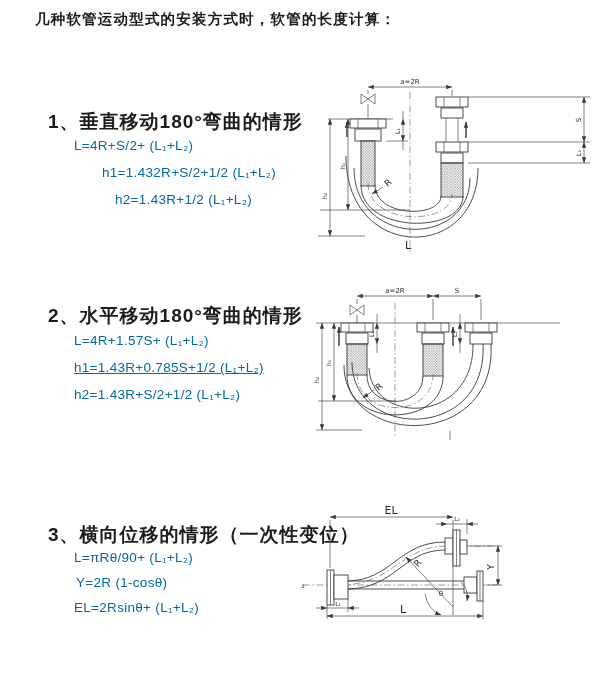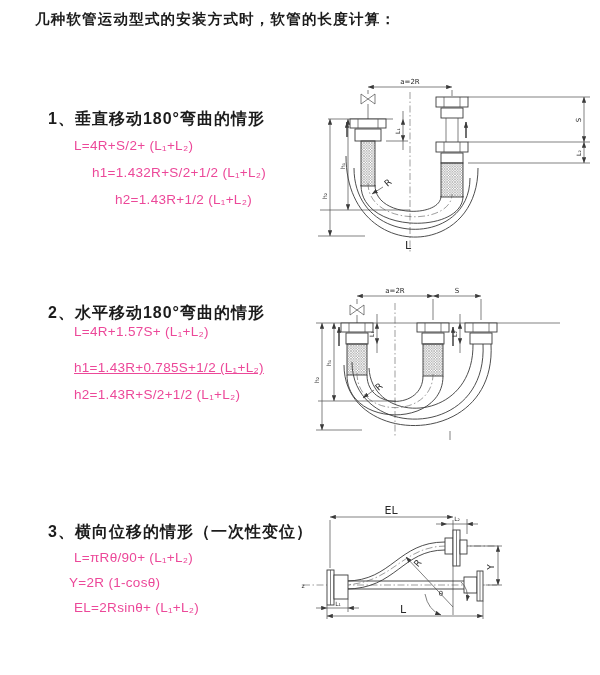--- a/index.html
+++ b/index.html
@@ -1,21 +1,21 @@
 <!DOCTYPE html>
 <html><head>
 <meta charset="utf-8">
 <style>
   html,body{margin:0;padding:0;}
   body{width:600px;height:675px;position:relative;background:#ffffff;overflow:hidden;
        font-family:"Liberation Sans","DejaVu Sans",sans-serif;color:#1c1c1c;}
   .abs{position:absolute;white-space:nowrap;}
   .page-title{font-size:14.5px;font-weight:700;letter-spacing:1.2px;}
-  .sec-heading{font-size:16px;font-weight:700;letter-spacing:1px;}
-  .formula{font-size:13.5px;font-weight:500;letter-spacing:.3px;color:#ec4899;}
+  .sec-heading{font-size:19px;font-weight:700;letter-spacing:1px;}
+  .formula{font-size:13.5px;font-weight:500;letter-spacing:.3px;color:#0369a1;}
   svg{position:absolute;overflow:visible;}
   svg text{font-family:"DejaVu Sans","Liberation Sans",sans-serif;fill:#2a2a2a;}
   .hose{stroke:#3a3a3a;stroke-width:.9;fill:none;}
   .thin{stroke:#4a4a4a;stroke-width:.7;fill:none;}
   .dimln{stroke:#4a4a4a;stroke-width:.7;fill:none;}
   .cline{stroke:#5a5a5a;stroke-width:.6;fill:none;stroke-dasharray:7 2.5 1.5 2.5;}
   .fit{fill:#ffffff;stroke:#3a3a3a;stroke-width:.9;}
   .braid{stroke:#3a3a3a;stroke-width:.9;}
   .mv{stroke:#222;stroke-width:1.3;fill:none;}
   .dtxt{font-size:7px;}
@@ -23,31 +23,31 @@
   .dtxt-l{font-size:11px;}
   .dtxt-m{font-size:9px;}
 </style>
 </head>
 <body>
 
 <div class="abs page-title" style="left:35px;top:10px;">几种软管运动型式的安装方式时，软管的长度计算：</div>
 
 <div class="abs sec-heading" style="left:48px;top:109px;">1、垂直移动180°弯曲的情形</div>
 <div class="abs formula" style="left:74px;top:138px;">L=4R+S/2+ (L₁+L₂)</div>
-<div class="abs formula" style="left:74px;top:165px;padding-left:18px;">h1=1.432R+S/2+1/2 (L₁+L₂)</div>
+<div class="abs formula" style="left:84px;top:165px;padding-left:18px;">h1=1.432R+S/2+1/2 (L₁+L₂)</div>
 <div class="abs formula" style="left:74px;top:192px;margin-left:41px;">h2=1.43R+1/2 (L₁+L₂)</div>
 
 <div class="abs sec-heading" style="left:48px;top:303px;">2、水平移动180°弯曲的情形</div>
-<div class="abs formula" style="left:74px;top:324px;">L=4R+1.57S+ (L₁+L₂)</div>
+<div class="abs formula" style="left:74px;top:333px;">L=4R+1.57S+ (L₁+L₂)</div>
 <div class="abs formula" style="left:74px;top:360px;text-decoration:underline;">h1=1.43R+0.785S+1/2 (L₁+L₂)</div>
 <div class="abs formula" style="left:74px;top:387px;">h2=1.43R+S/2+1/2 (L₁+L₂)</div>
 
 <div class="abs sec-heading" style="left:48px;top:522px;">3、横向位移的情形（一次性变位）</div>
 <div class="abs formula" style="left:74px;top:550px;">L=πRθ/90+ (L₁+L₂)</div>
-<div class="abs formula" style="left:69px;top:575px;">Y=2R (1-cosθ)</div>
+<div class="abs formula" style="left:76px;top:575px;">Y=2R (1-cosθ)</div>
 <div class="abs formula" style="left:74px;top:600px;">EL=2Rsinθ+ (L₁+L₂)</div>
 
 <svg style="left:310px;top:72px;" width="290" height="190" viewBox="310 72 290 190">
   <defs>
     <marker id="a1" markerWidth="6" markerHeight="4.4" refX="5.8" refY="2.2" orient="auto-start-reverse" markerUnits="userSpaceOnUse">
       <path d="M0,0 L6,2.2 L0,4.4 Z" fill="#3a3a3a"></path>
     </marker>
     <pattern id="br1" width="2.6" height="2.6" patternUnits="userSpaceOnUse">
       <path d="M0,2.6 L2.6,0 M0,0 L2.6,2.6" stroke="#8a8a8a" stroke-width=".5"></path>
     </pattern>

